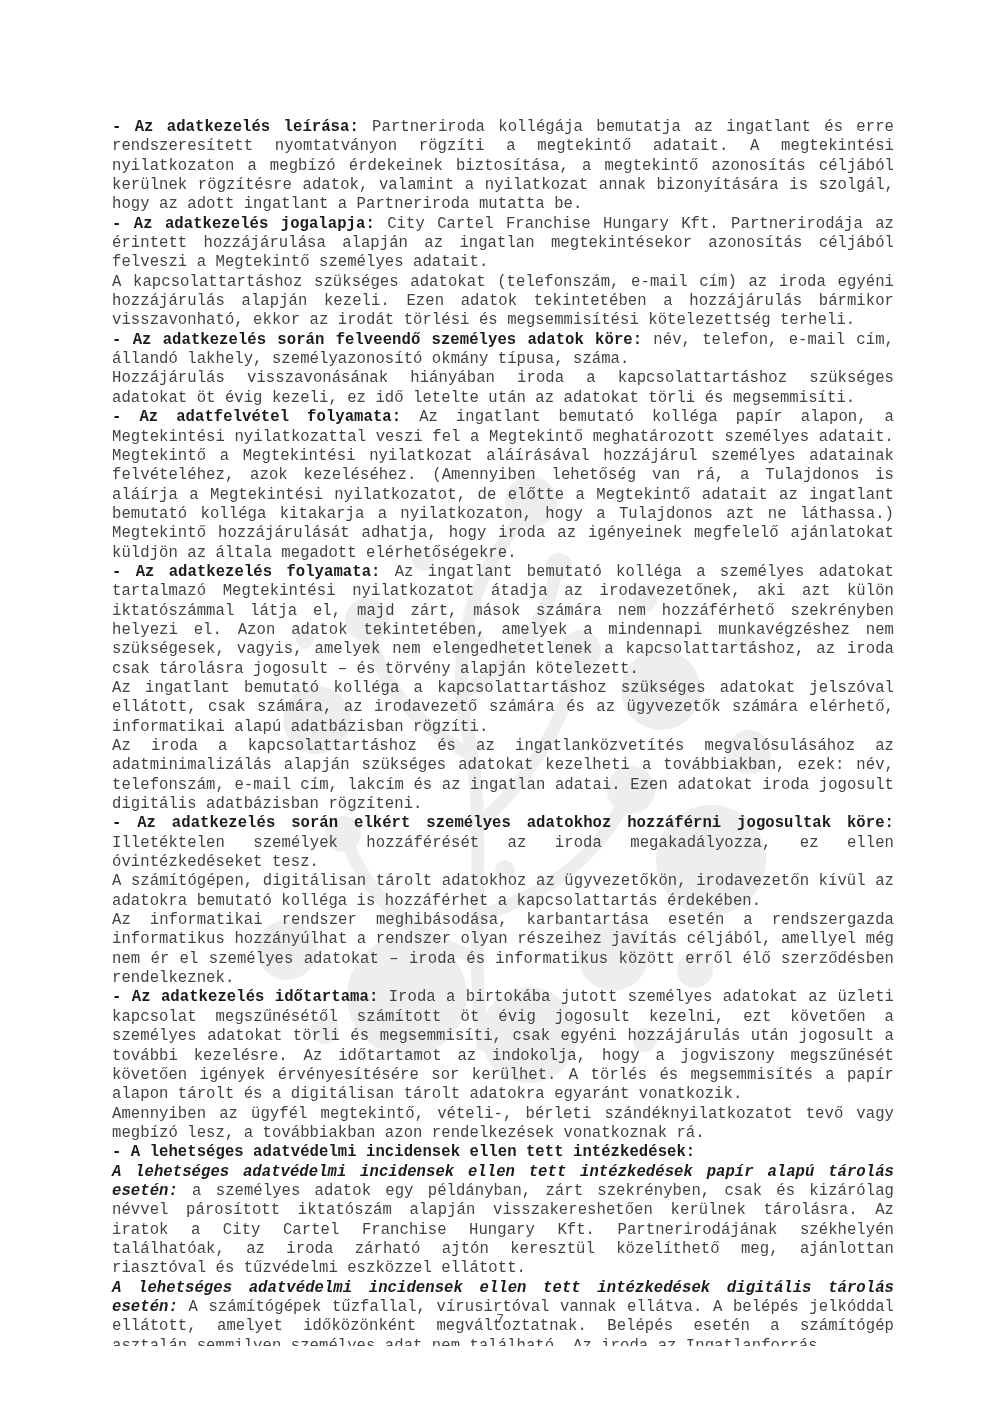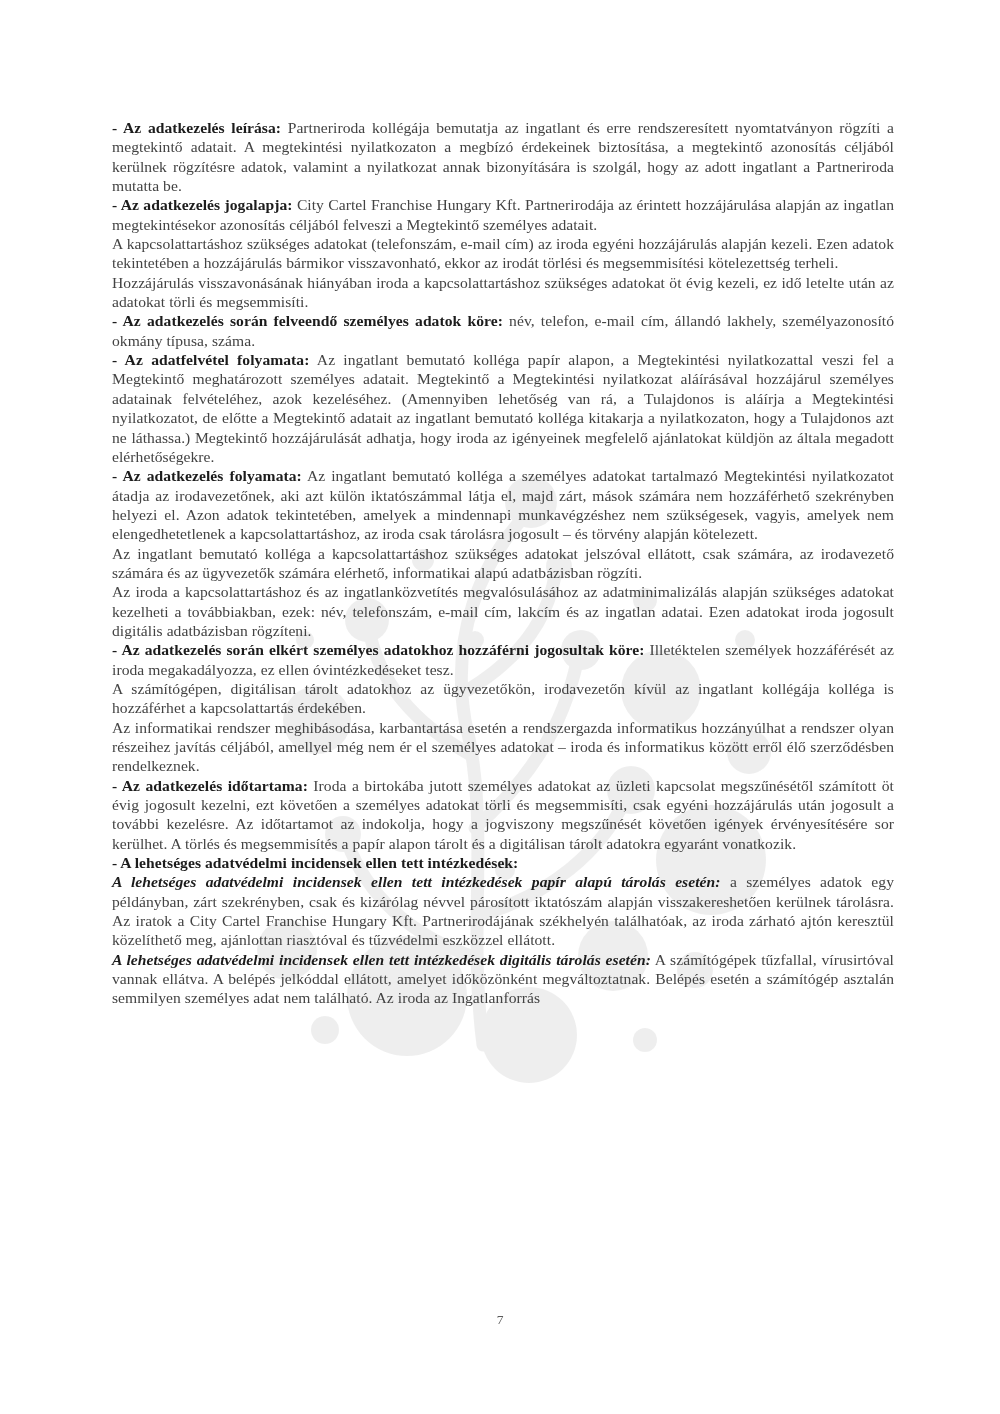--- a/index.html
+++ b/index.html
@@ -8,21 +8,21 @@
     --pagenum:#5a5a5a;
     --watermark:#e4e4e4;
     --paper:#ffffff;
   }
   html,body{margin:0;padding:0;background:#ffffff;}
   .page{
     position:relative;
     width:1000px;height:1346px;
     background:var(--paper);
     overflow:hidden;
-    font-family:Liberation Serif, serif;
+    font-family:Liberation Mono, monospace;
   }
   .watermark{
     position:absolute;left:225px;top:390px;width:580px;height:700px;
     pointer-events:none;opacity:.6;
   }
   .content{
     position:absolute;left:112px;top:118px;width:782px;
     font-size:15.6px;line-height:19.35px;
     color:var(--text);
     text-align:justify;
@@ -76,30 +76,31 @@
       <circle cx="280" cy="480" r="10"></circle>
       <circle cx="100" cy="640" r="14"></circle>
       <circle cx="420" cy="650" r="12"></circle>
     </g>
   </svg>
 
   <section class="content" id="paragraphs">
       <p class="para"><span class="lead b">- Az adatkezelés leírása:</span><span> Partneriroda kollégája bemutatja az ingatlant és erre rendszeresített nyomtatványon rögzíti a megtekintő adatait. A megtekintési nyilatkozaton a megbízó érdekeinek biztosítása, a megtekintő azonosítás céljából kerülnek rögzítésre adatok, valamint a nyilatkozat annak bizonyítására is szolgál, hogy az adott ingatlant a Partneriroda mutatta be.</span></p>
       <p class="para"><span class="lead b">- Az adatkezelés jogalapja:</span><span> City Cartel Franchise Hungary Kft. Partnerirodája az érintett hozzájárulása alapján az ingatlan megtekintésekor azonosítás céljából felveszi a Megtekintő személyes adatait.</span></p>
       <p class="para"><span>A kapcsolattartáshoz szükséges adatokat (telefonszám, e-mail cím) az iroda egyéni hozzájárulás alapján kezeli. Ezen adatok tekintetében a hozzájárulás bármikor visszavonható, ekkor az irodát törlési és megsemmisítési kötelezettség terheli.</span></p>
+      <p class="para"><span class="lead b">- Az adatkezelés során felveendő személyes adatok köre:</span><span> név, telefon, e-mail cím, állandó lakhely, személyazonosító okmány típusa, száma.</span></p>
       <p class="para"><span>Hozzájárulás visszavonásának hiányában iroda a kapcsolattartáshoz szükséges adatokat öt évig kezeli, ez idő letelte után az adatokat törli és megsemmisíti.</span></p>
-      <p class="para"><span class="lead b">- Az adatkezelés során felveendő személyes adatok köre:</span><span> név, telefon, e-mail cím, állandó lakhely, személyazonosító okmány típusa, száma.</span></p>
       <p class="para"><span class="lead b">- Az adatfelvétel folyamata:</span><span> Az ingatlant bemutató kolléga papír alapon, a Megtekintési nyilatkozattal veszi fel a Megtekintő meghatározott személyes adatait. Megtekintő a Megtekintési nyilatkozat aláírásával hozzájárul személyes adatainak felvételéhez, azok kezeléséhez. (Amennyiben lehetőség van rá, a Tulajdonos is aláírja a Megtekintési nyilatkozatot, de előtte a Megtekintő adatait az ingatlant bemutató kolléga kitakarja a nyilatkozaton, hogy a Tulajdonos azt ne láthassa.) Megtekintő hozzájárulását adhatja, hogy iroda az igényeinek megfelelő ajánlatokat küldjön az általa megadott elérhetőségekre.</span></p>
       <p class="para"><span class="lead b">- Az adatkezelés folyamata:</span><span> Az ingatlant bemutató kolléga a személyes adatokat tartalmazó Megtekintési nyilatkozatot átadja az irodavezetőnek, aki azt külön iktatószámmal látja el, majd zárt, mások számára nem hozzáférhető szekrényben helyezi el. Azon adatok tekintetében, amelyek a mindennapi munkavégzéshez nem szükségesek, vagyis, amelyek nem elengedhetetlenek a kapcsolattartáshoz, az iroda csak tárolásra jogosult – és törvény alapján kötelezett.</span></p>
       <p class="para"><span>Az ingatlant bemutató kolléga a kapcsolattartáshoz szükséges adatokat jelszóval ellátott, csak számára, az irodavezető számára és az ügyvezetők számára elérhető, informatikai alapú adatbázisban rögzíti.</span></p>
       <p class="para"><span>Az iroda a kapcsolattartáshoz és az ingatlanközvetítés megvalósulásához az adatminimalizálás alapján szükséges adatokat kezelheti a továbbiakban, ezek: név, telefonszám, e-mail cím, lakcím és az ingatlan adatai. Ezen adatokat iroda jogosult digitális adatbázisban rögzíteni.</span></p>
       <p class="para"><span class="lead b">- Az adatkezelés során elkért személyes adatokhoz hozzáférni jogosultak köre:</span><span> Illetéktelen személyek hozzáférését az iroda megakadályozza, ez ellen óvintézkedéseket tesz.</span></p>
-      <p class="para"><span>A számítógépen, digitálisan tárolt adatokhoz az ügyvezetőkön, irodavezetőn kívül az ingatlant kollégája kolléga is hozzáférhet a kapcsolattartás érdekében.</span></p>
+      <p class="para"><span>A számítógépen, digitálisan tárolt adatokhoz az ügyvezetőkön, irodavezetőn kívül az adatokra bemutató kolléga is hozzáférhet a kapcsolattartás érdekében.</span></p>
       <p class="para"><span>Az informatikai rendszer meghibásodása, karbantartása esetén a rendszergazda informatikus hozzányúlhat a rendszer olyan részeihez javítás céljából, amellyel még nem ér el személyes adatokat – iroda és informatikus között erről élő szerződésben rendelkeznek.</span></p>
       <p class="para"><span class="lead b">- Az adatkezelés időtartama:</span><span> Iroda a birtokába jutott személyes adatokat az üzleti kapcsolat megszűnésétől számított öt évig jogosult kezelni, ezt követően a személyes adatokat törli és megsemmisíti, csak egyéni hozzájárulás után jogosult a további kezelésre. Az időtartamot az indokolja, hogy a jogviszony megszűnését követően igények érvényesítésére sor kerülhet. A törlés és megsemmisítés a papír alapon tárolt és a digitálisan tárolt adatokra egyaránt vonatkozik.</span></p>
+      <p class="para"><span>Amennyiben az ügyfél megtekintő, vételi-, bérleti szándéknyilatkozatot tevő vagy megbízó lesz, a továbbiakban azon rendelkezések vonatkoznak rá.</span></p>
       <p class="para"><span class="lead b">- A lehetséges adatvédelmi incidensek ellen tett intézkedések:</span></p>
       <p class="para"><span class="lead bi">A lehetséges adatvédelmi incidensek ellen tett intézkedések papír alapú tárolás esetén:</span><span> a személyes adatok egy példányban, zárt szekrényben, csak és kizárólag névvel párosított iktatószám alapján visszakereshetően kerülnek tárolásra. Az iratok a City Cartel Franchise Hungary Kft. Partnerirodájának székhelyén találhatóak, az iroda zárható ajtón keresztül közelíthető meg, ajánlottan riasztóval és tűzvédelmi eszközzel ellátott.</span></p>
       <p class="para"><span class="lead bi">A lehetséges adatvédelmi incidensek ellen tett intézkedések digitális tárolás esetén:</span><span> A számítógépek tűzfallal, vírusirtóval vannak ellátva. A belépés jelkóddal ellátott, amelyet időközönként megváltoztatnak. Belépés esetén a számítógép asztalán semmilyen személyes adat nem található. Az iroda az Ingatlanforrás</span></p>
     </section>
 
   <footer class="pagenum">7</footer>
 
 </div>
 
 </body></html>

